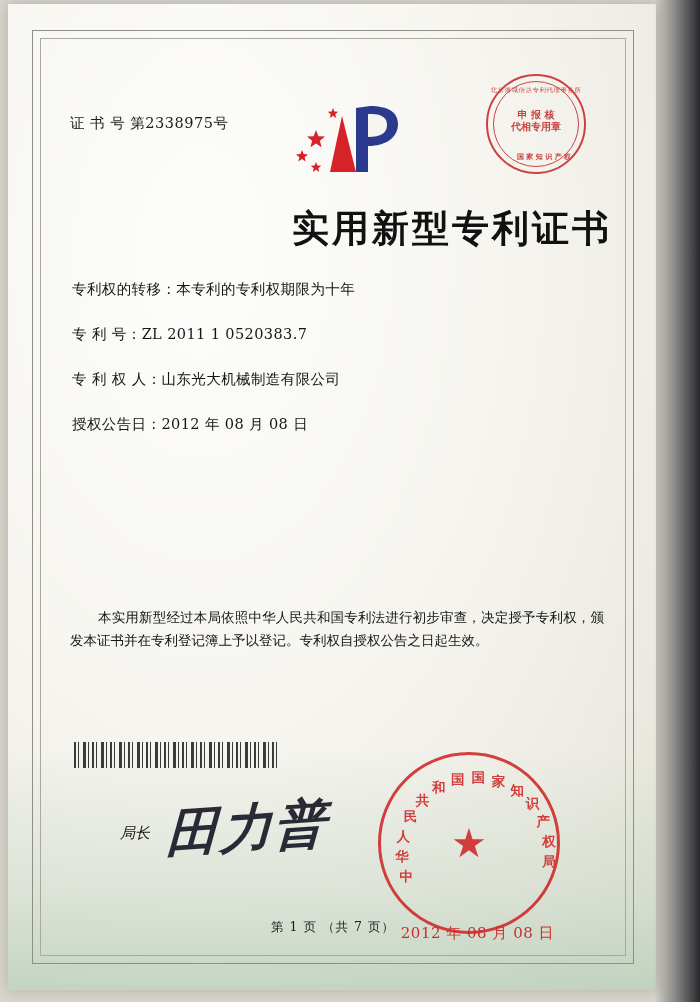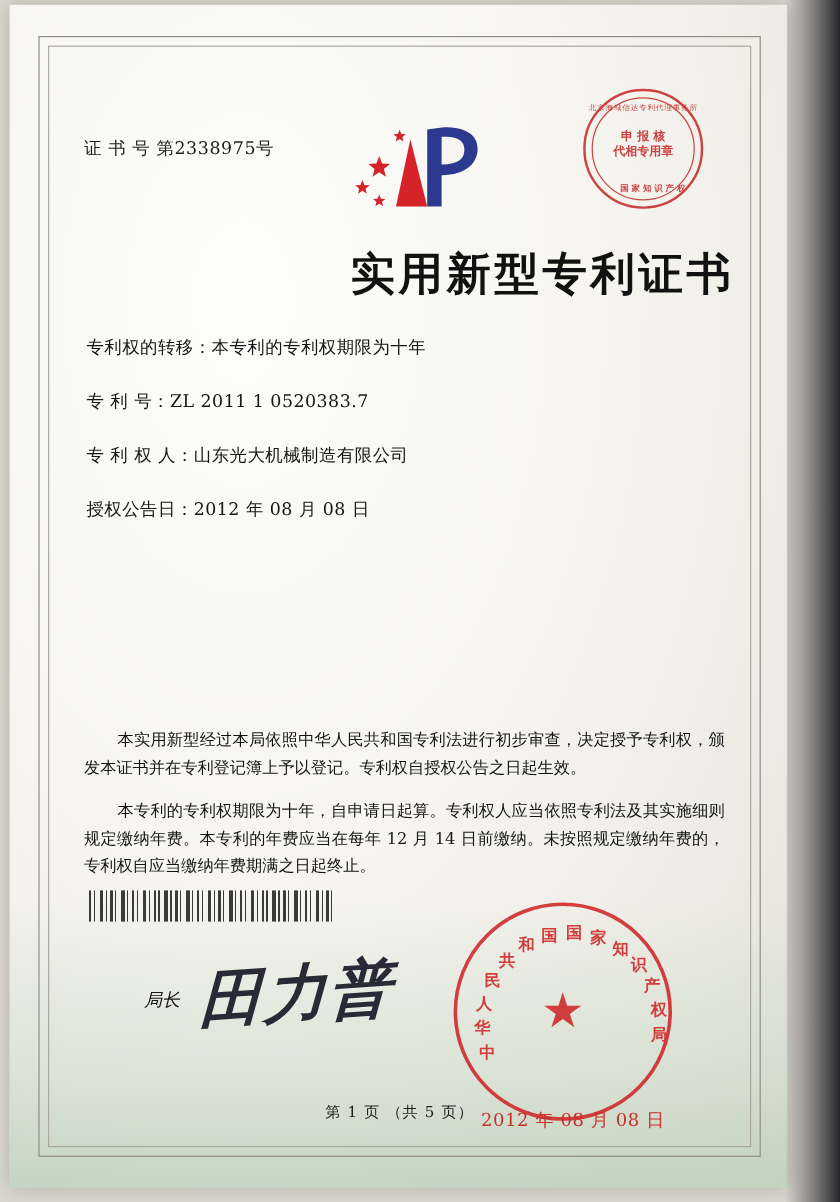--- a/index.html
+++ b/index.html
@@ -309,21 +309,20 @@
         <div class="field">
           <span class="flabel">专 利 权 人：</span><span class="fvalue">山东光大机械制造有限公司</span>
         </div>
         <div class="field">
           <span class="flabel">授权公告日：</span><span class="fvalue">2012 年 08 月 08 日</span>
         </div>
       </div>
 
       <div class="paras">
         <p class="para">本实用新型经过本局依照中华人民共和国专利法进行初步审查，决定授予专利权，颁发本证书并在专利登记簿上予以登记。专利权自授权公告之日起生效。</p>
-        <p class="para">本专利的专利权期限为十年，自申请日起算。专利权人应当依照专利法及其实施细则规定缴纳年费。本专利的年费应当在每年 12 月 14 日前缴纳。未按照规定缴纳年费的，专利权自应当缴纳年费期满之日起终止。</p>
       </div>
 
       <div class="barcode"></div>
 
       <div class="sign-label">局长</div>
       <div class="signature">田力普</div>
 
       <div class="national-seal">
         <div class="arc-text">
           <span style="transform: rotate(-110deg) translate(0,-74px) rotate(110deg);">中</span>
@@ -338,17 +337,17 @@
           <span style="transform: rotate(34deg) translate(0,-74px) rotate(-34deg);">知</span>
           <span style="transform: rotate(50deg) translate(0,-74px) rotate(-50deg);">识</span>
           <span style="transform: rotate(66deg) translate(0,-74px) rotate(-66deg);">产</span>
           <span style="transform: rotate(82deg) translate(0,-74px) rotate(-82deg);">权</span>
           <span style="transform: rotate(98deg) translate(0,-74px) rotate(-98deg);">局</span>
         </div>
         <div class="star">★</div>
       </div>
       <div class="seal-date">2012 年 08 月 08 日</div>
 
-      <div class="footer">第 1 页 （共 5 页）</div>
+      <div class="footer">第 1 页 （共 7 页）</div>
 
     </div>
   </div>
 </div>
 
 </body></html>

